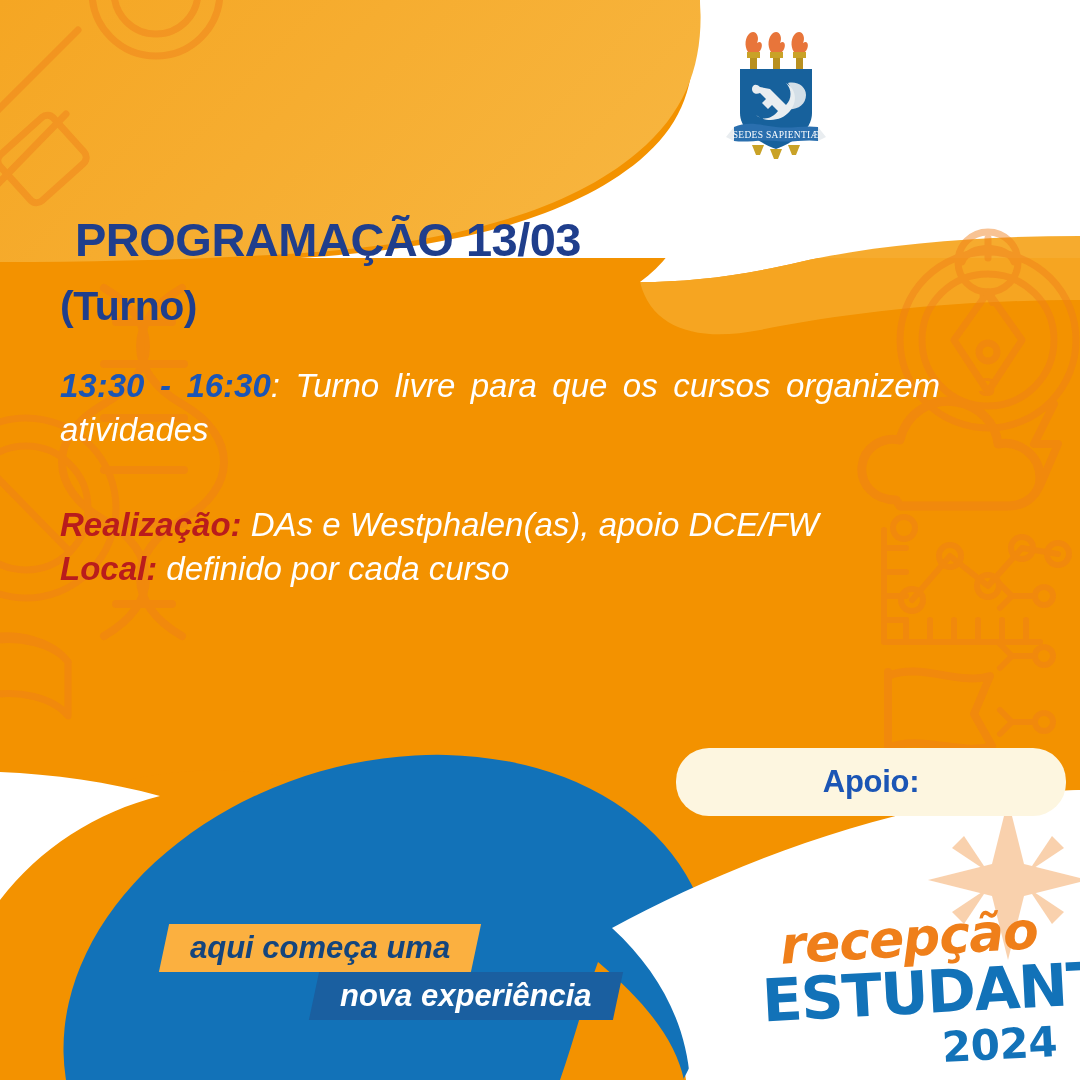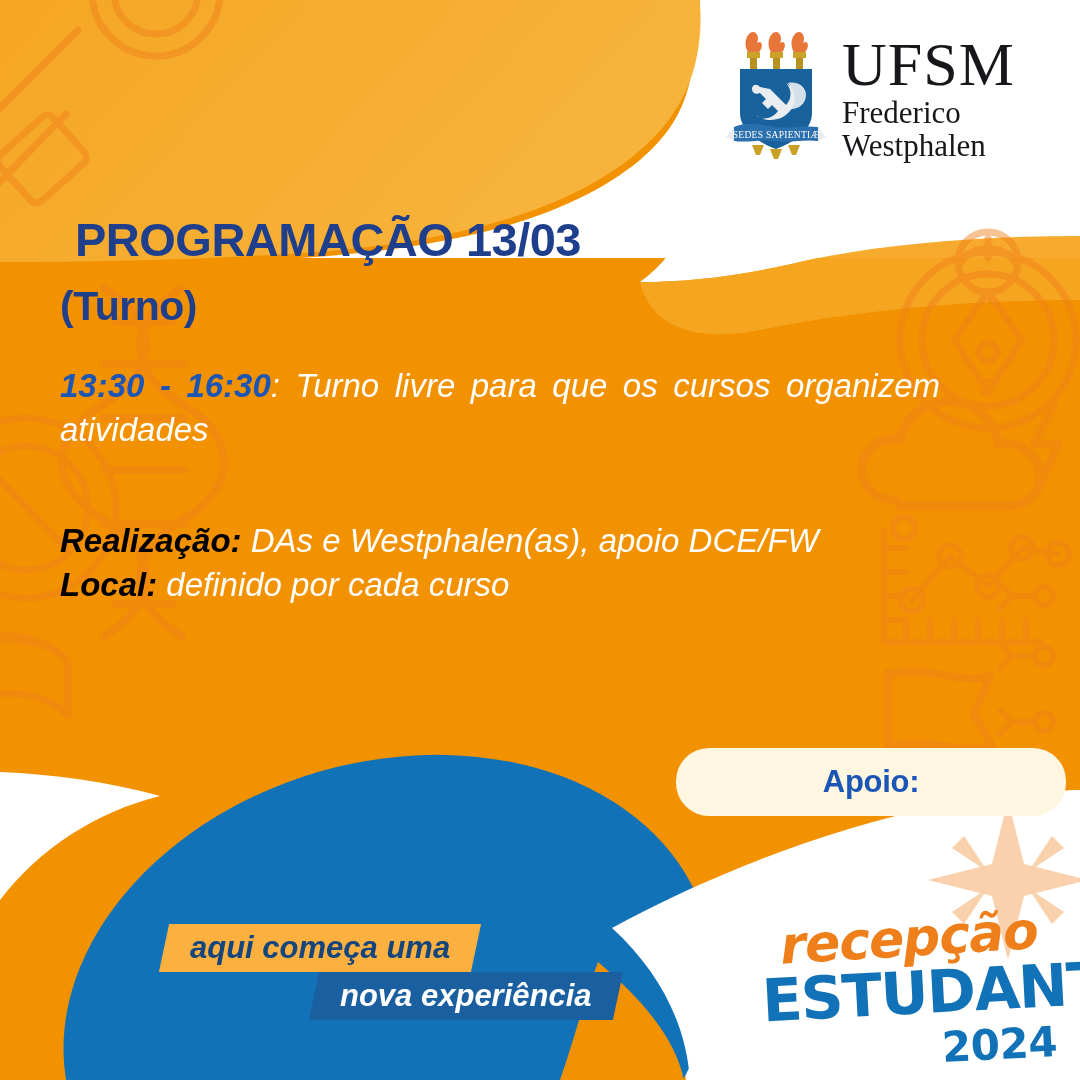--- a/index.html
+++ b/index.html
@@ -43,24 +43,24 @@
   }
   #subheadline{
     font-size:41px;font-weight:700;color:#1f3e8c;letter-spacing:-.5px;
     line-height:1.16;margin:0 0 34px 0;
   }
   .body-line{
     font-size:33px;font-style:italic;color:#ffffff;line-height:1.32;
     margin:0;
   }
   #schedule-paragraph{
-    text-align:justify;width:880px;margin:0 0 68px 0;
+    text-align:justify;width:880px;margin:0 0 52px 0;
   }
   #schedule-paragraph .time-range{color:#1b55b5;font-weight:700;font-style:italic;}
-  .meta-label{color:#000000;font-weight:700;font-style:italic;margin-top:48px;}
+  .meta-label{color:#b91c1c;font-weight:700;font-style:italic;margin-top:48px;}
   #meta-realizacao{margin:0;}
   #meta-local{margin:0;}
 
   
   #apoio-badge{
     position:absolute;left:676px;top:748px;width:390px;height:68px;
     background:#fdf6e0;border-radius:33px;
     display:flex;align-items:center;justify-content:center;gap:11px;
   }
   #apoio-label{font-size:31px;font-weight:700;color:#1b55b5;letter-spacing:-.3px;}
@@ -280,25 +280,20 @@
         <path d="M8,100 L8,114 L0,110 Z" fill="#e9edf0"></path>
         <path d="M92,100 L92,114 L100,110 Z" fill="#e9edf0"></path>
         <text x="50" y="111" text-anchor="middle" font-family="Liberation Serif, serif" font-size="9.5" fill="#ffffff" letter-spacing="0.3">SEDES SAPIENTIÆ</text>
       </g>
       <g fill="#c9a227">
         <path d="M26,118 L38,118 L34,128 L30,128 Z"></path>
         <path d="M44,122 L56,122 L52,132 L48,132 Z"></path>
         <path d="M62,118 L74,118 L70,128 L66,128 Z"></path>
       </g>
     </svg>
-    <div id="ufsm-words">
-      <div id="ufsm-acronym">UFSM</div>
-      <div class="ufsm-campus-line">Frederico</div>
-      <div class="ufsm-campus-line">Westphalen</div>
-    </div>
   </div>
 
   <div id="text-block">
     <h1 id="headline">PROGRAMAÇÃO 13/03</h1>
     <h2 id="subheadline">(Turno)</h2>
 
     <p id="schedule-paragraph" class="body-line"><span class="time-range">13:30 - 16:30</span><span>: </span><span>Turno livre para que os cursos organizem atividades</span></p>
 
     <p id="meta-realizacao" class="body-line"><span class="meta-label">Realização:</span><span> DAs e Westphalen(as), apoio DCE/FW</span></p>
 

